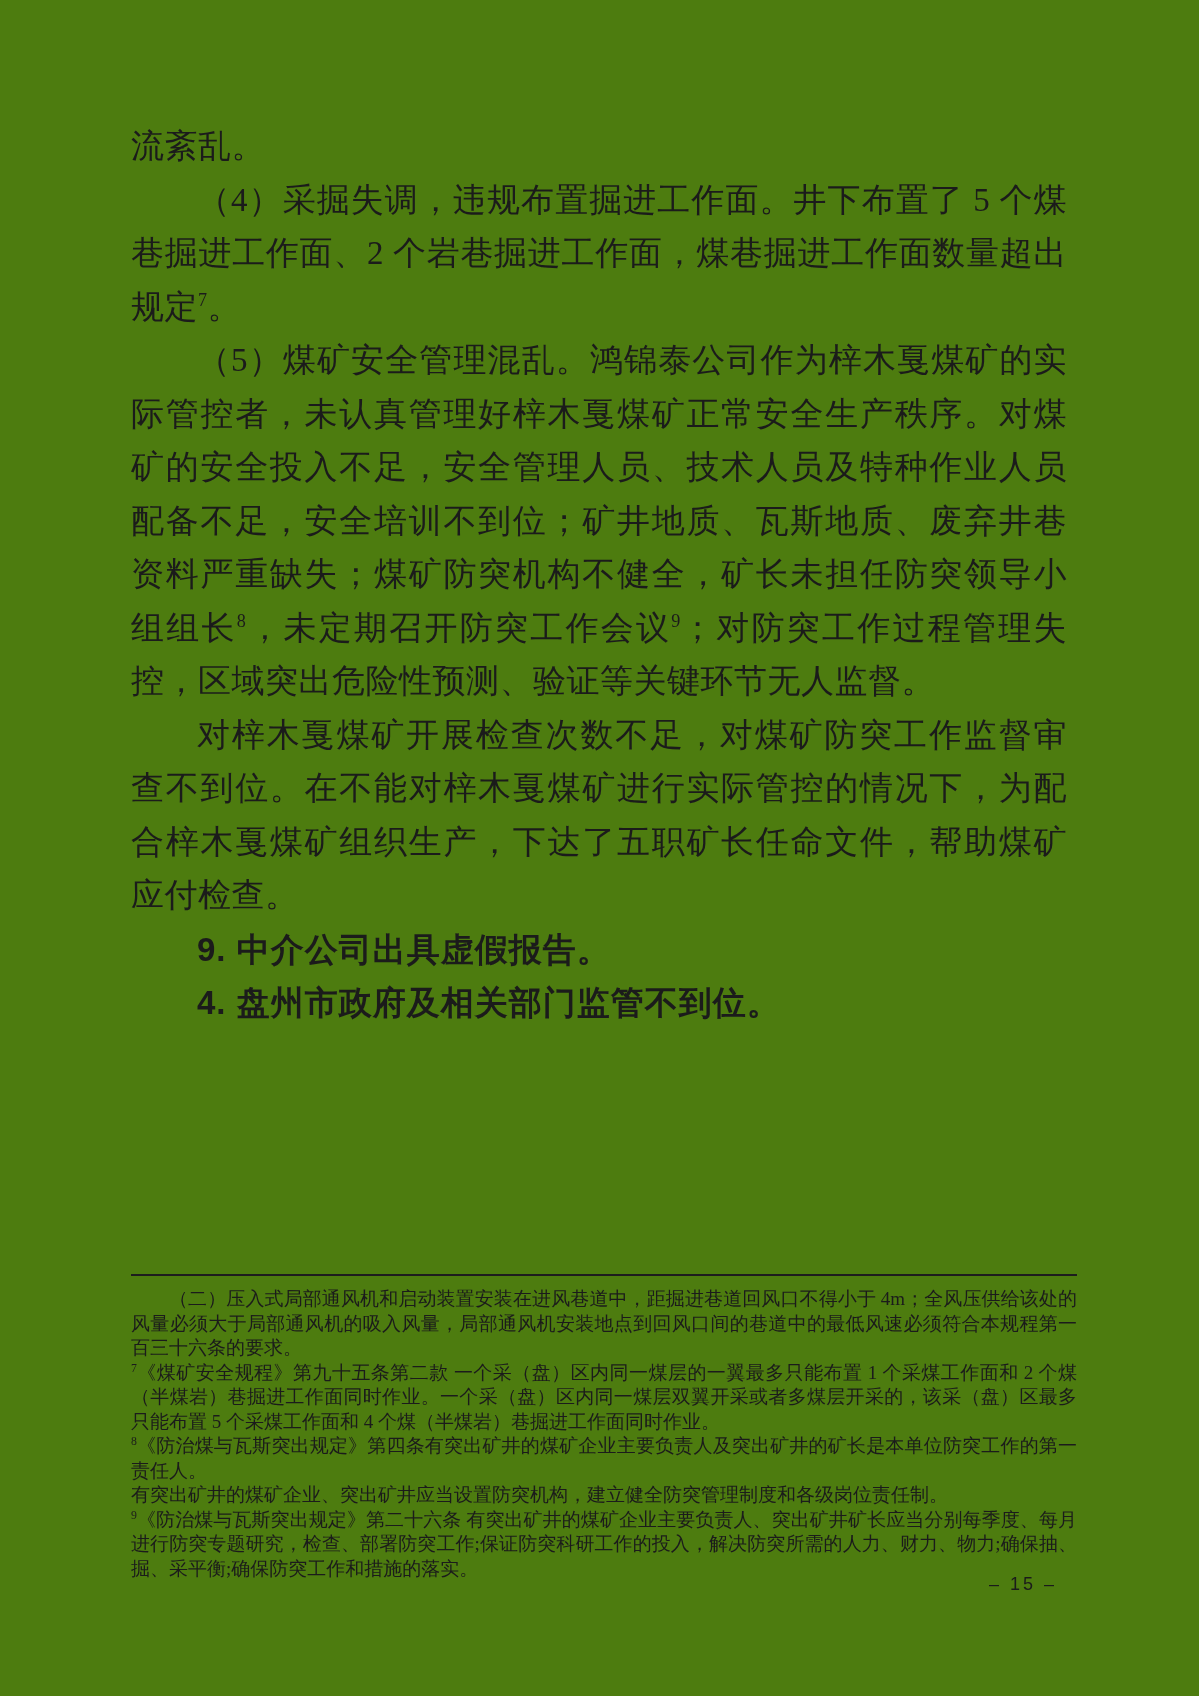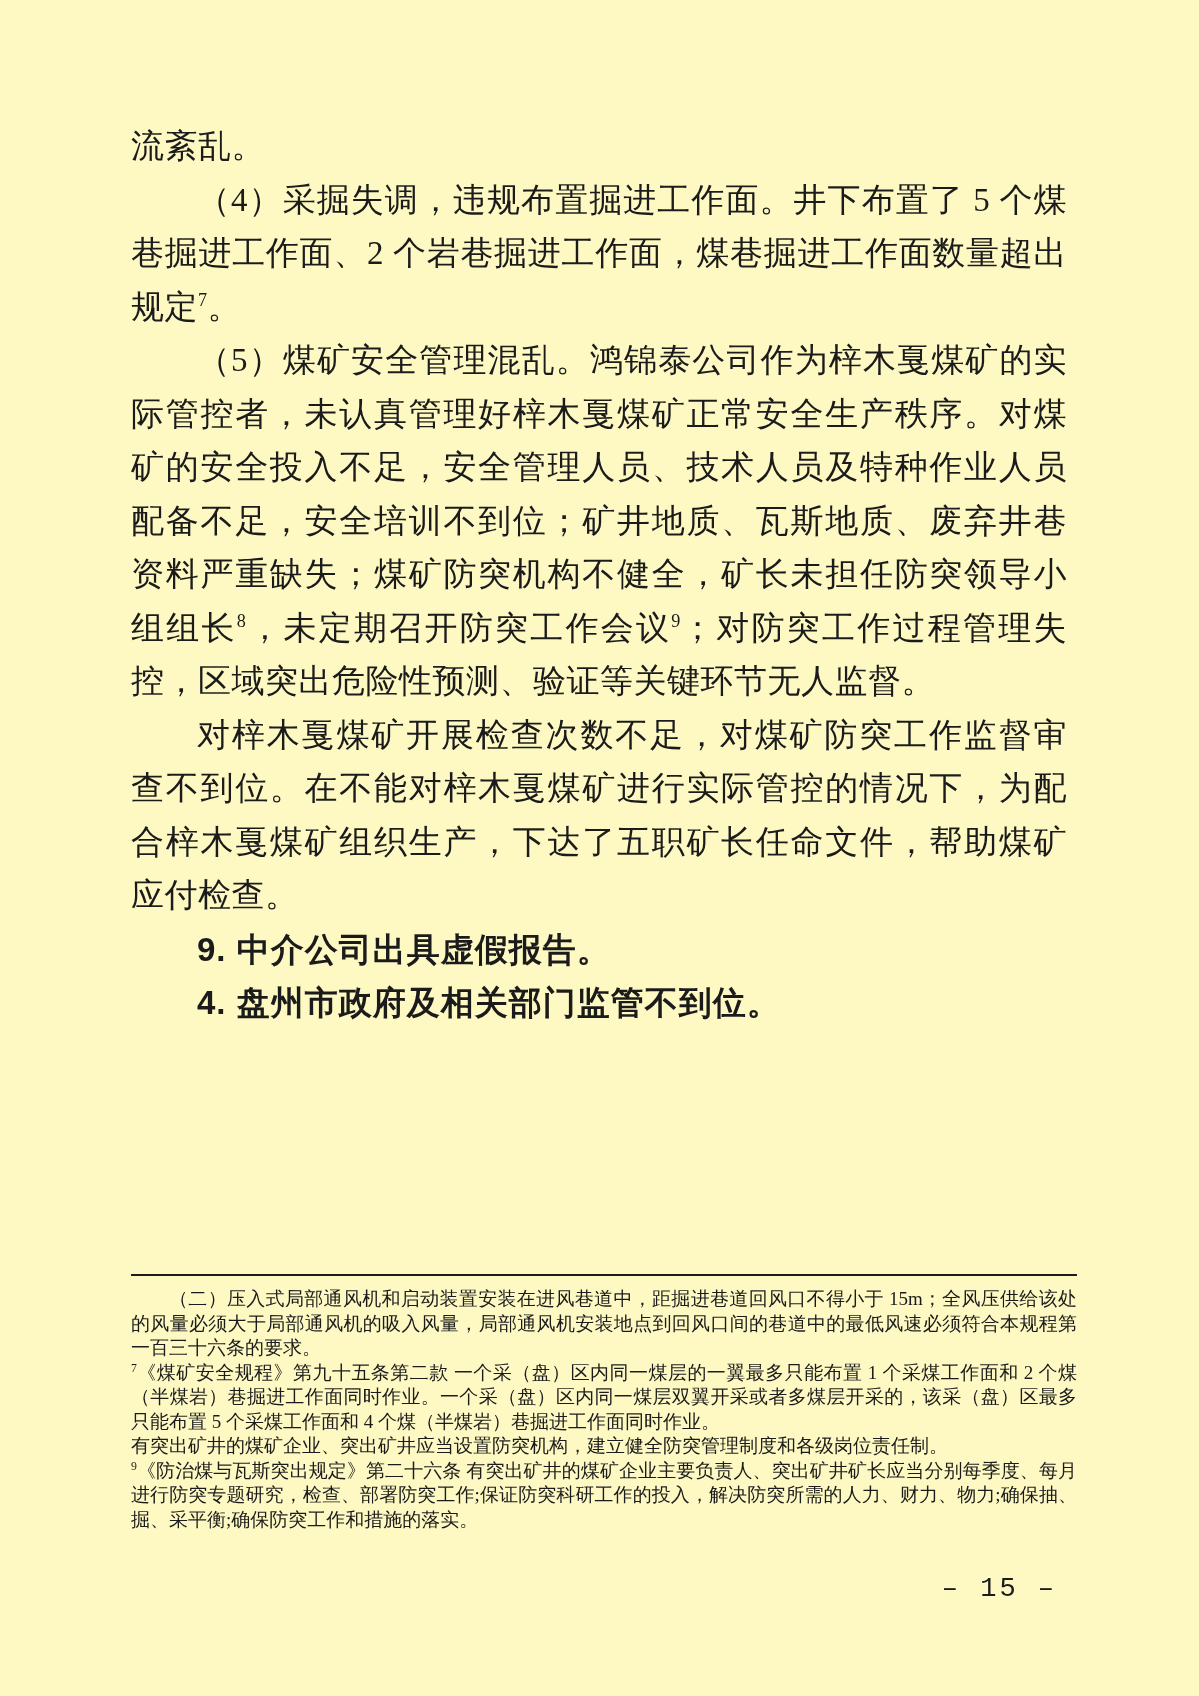--- a/index.html
+++ b/index.html
@@ -1,21 +1,21 @@
 <!DOCTYPE html>
 <html><head>
 <meta charset="utf-8">
 <style>
   html, body { margin: 0; padding: 0; background: #e8e8e8; }
   .page {
     position: relative;
     width: 1199px;
     height: 1696px;
     margin: 0 auto;
-    background: #fef9c3;
+    background: #4d7c0f;
     color: #1b1b1b;
     overflow: hidden;
   }
   .body-text {
     position: absolute;
     left: 131px;
     top: 120px;
     width: 936px;
     font-family: "Liberation Serif", "DejaVu Serif", serif;
     font-size: 33px;
@@ -51,22 +51,22 @@
   .footnotes p.fn-indent { text-indent: 2em; }
   .footnotes sup.fn-marker {
     font-size: 0.62em;
     line-height: 0;
     vertical-align: super;
   }
   .page-number {
     position: absolute;
     top: 1574px;
     right: 142px;
-    font-family: Liberation Mono, monospace;
-    font-size: 27px;
+    font-family: Liberation Sans, sans-serif;
+    font-size: 18px;
     letter-spacing: 3px;
     white-space: nowrap;
   }
 </style>
 </head>
 <body>
 
 <div class="page">
 
   <div class="body-text">
@@ -84,24 +84,25 @@
 
     <p class="heading">9. 中介公司出具虚假报告。</p>
 
 
     <p class="heading">4. 盘州市政府及相关部门监管不到位。</p>
 
   </div>
 
   <div class="footnotes">
 
-    <p class="fn-indent">（二）压入式局部通风机和启动装置安装在进风巷道中，距掘进巷道回风口不得小于 15m；全风压供给该处的风量必须大于局部通风机的吸入风量，局部通风机安装地点到回风口间的巷道中的最低风速必须符合本规程第一百三十六条的要求。</p>
+    <p class="fn-indent">（二）压入式局部通风机和启动装置安装在进风巷道中，距掘进巷道回风口不得小于 4m；全风压供给该处的风量必须大于局部通风机的吸入风量，局部通风机安装地点到回风口间的巷道中的最低风速必须符合本规程第一百三十六条的要求。</p>
 
     <p><sup class="fn-marker">7</sup><span>《煤矿安全规程》第九十五条第二款 一个采（盘）区内同一煤层的一翼最多只能布置 1 个采煤工作面和 2 个煤（半煤岩）巷掘进工作面同时作业。一个采（盘）区内同一煤层双翼开采或者多煤层开采的，该采（盘）区最多只能布置 5 个采煤工作面和 4 个煤（半煤岩）巷掘进工作面同时作业。</span></p>
 
+    <p><sup class="fn-marker">8</sup><span>《防治煤与瓦斯突出规定》第四条有突出矿井的煤矿企业主要负责人及突出矿井的矿长是本单位防突工作的第一责任人。</span></p>
 
     <p>有突出矿井的煤矿企业、突出矿井应当设置防突机构，建立健全防突管理制度和各级岗位责任制。</p>
 
     <p><sup class="fn-marker">9</sup><span>《防治煤与瓦斯突出规定》第二十六条 有突出矿井的煤矿企业主要负责人、突出矿井矿长应当分别每季度、每月进行防突专题研究，检查、部署防突工作;保证防突科研工作的投入，解决防突所需的人力、财力、物力;确保抽、掘、采平衡;确保防突工作和措施的落实。</span></p>
 
   </div>
 
   <div class="page-number">– 15 –</div>
 
 </div>

